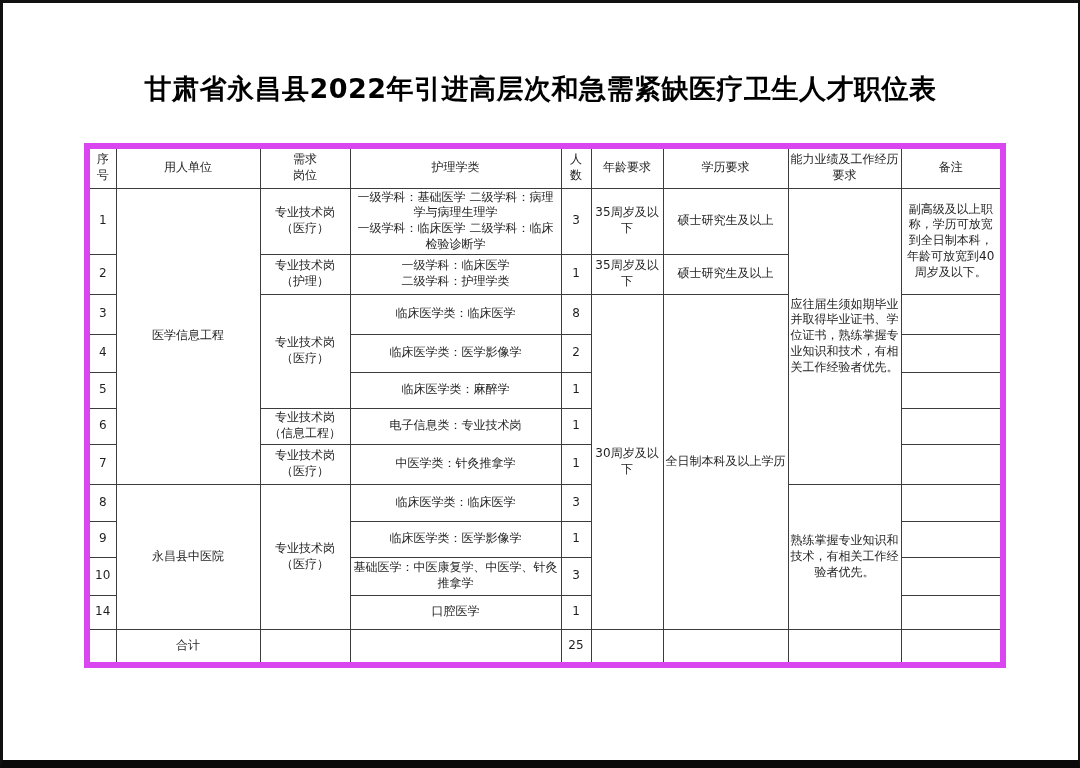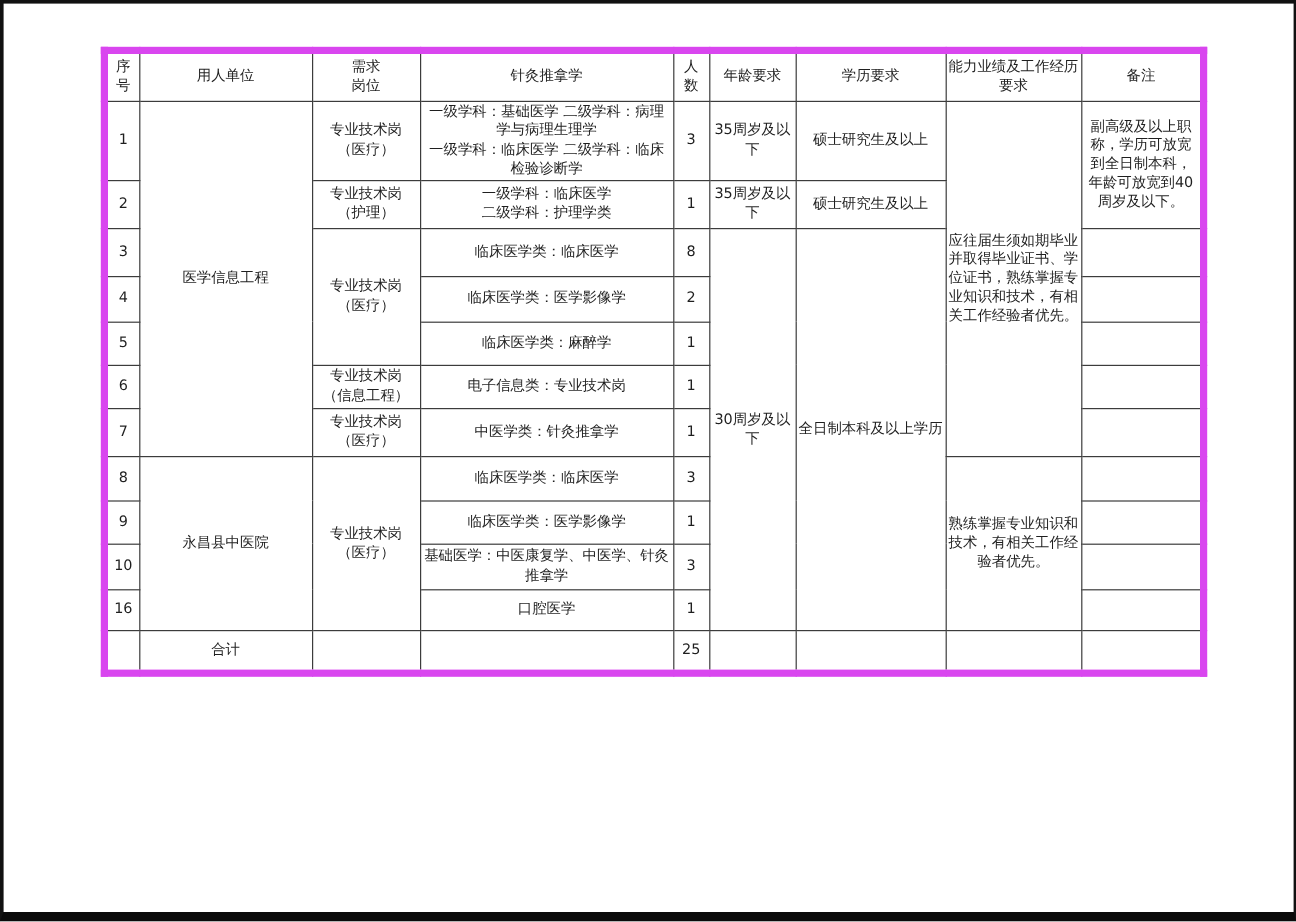--- a/index.html
+++ b/index.html
@@ -44,41 +44,42 @@
     line-height: 1.32;
     font-weight: normal;
     word-break: break-all;
   }
 </style>
 </head>
 <body>
 
 <div class="page">
 
+  <h1 class="title">甘肃省永昌县2022年引进高层次和急需紧缺医疗卫生人才职位表</h1>
 
   <table class="jobs">
     <colgroup>
       <col style="width:29px">
         <col style="width:144px">
         <col style="width:90px">
       <col style="width:211px">
         <col style="width:30px">
         <col style="width:72px">
       <col style="width:125px">
         <col style="width:113px">
         <col style="width:102px">
     </colgroup>
 
     <tbody>
         <tr style="height:42px">
       <th>序号</th>
       <th>用人单位</th>
       <th>需求
 岗位</th>
-      <th>针灸推拿学</th>
+      <th>护理学类</th>
       <th>人
 数</th>
       <th>年龄要求</th>
       <th>学历要求</th>
       <th>能力业绩及工作经历要求</th>
       <th>备注</th>
     </tr>
 
     <tr style="height:62px">
       <td>1</td>
@@ -167,21 +168,21 @@
     </tr>
 
     <tr style="height:38px">
       <td>10</td>
       <td>基础医学：中医康复学、中医学、针灸推拿学</td>
       <td>3</td>
       <td></td>
     </tr>
 
     <tr style="height:34px">
-      <td>16</td>
+      <td>14</td>
       <td>口腔医学</td>
       <td>1</td>
       <td></td>
     </tr>
 
     <tr style="height:36px">
       <td></td>
       <td>合计</td>
       <td></td>
       <td></td>

